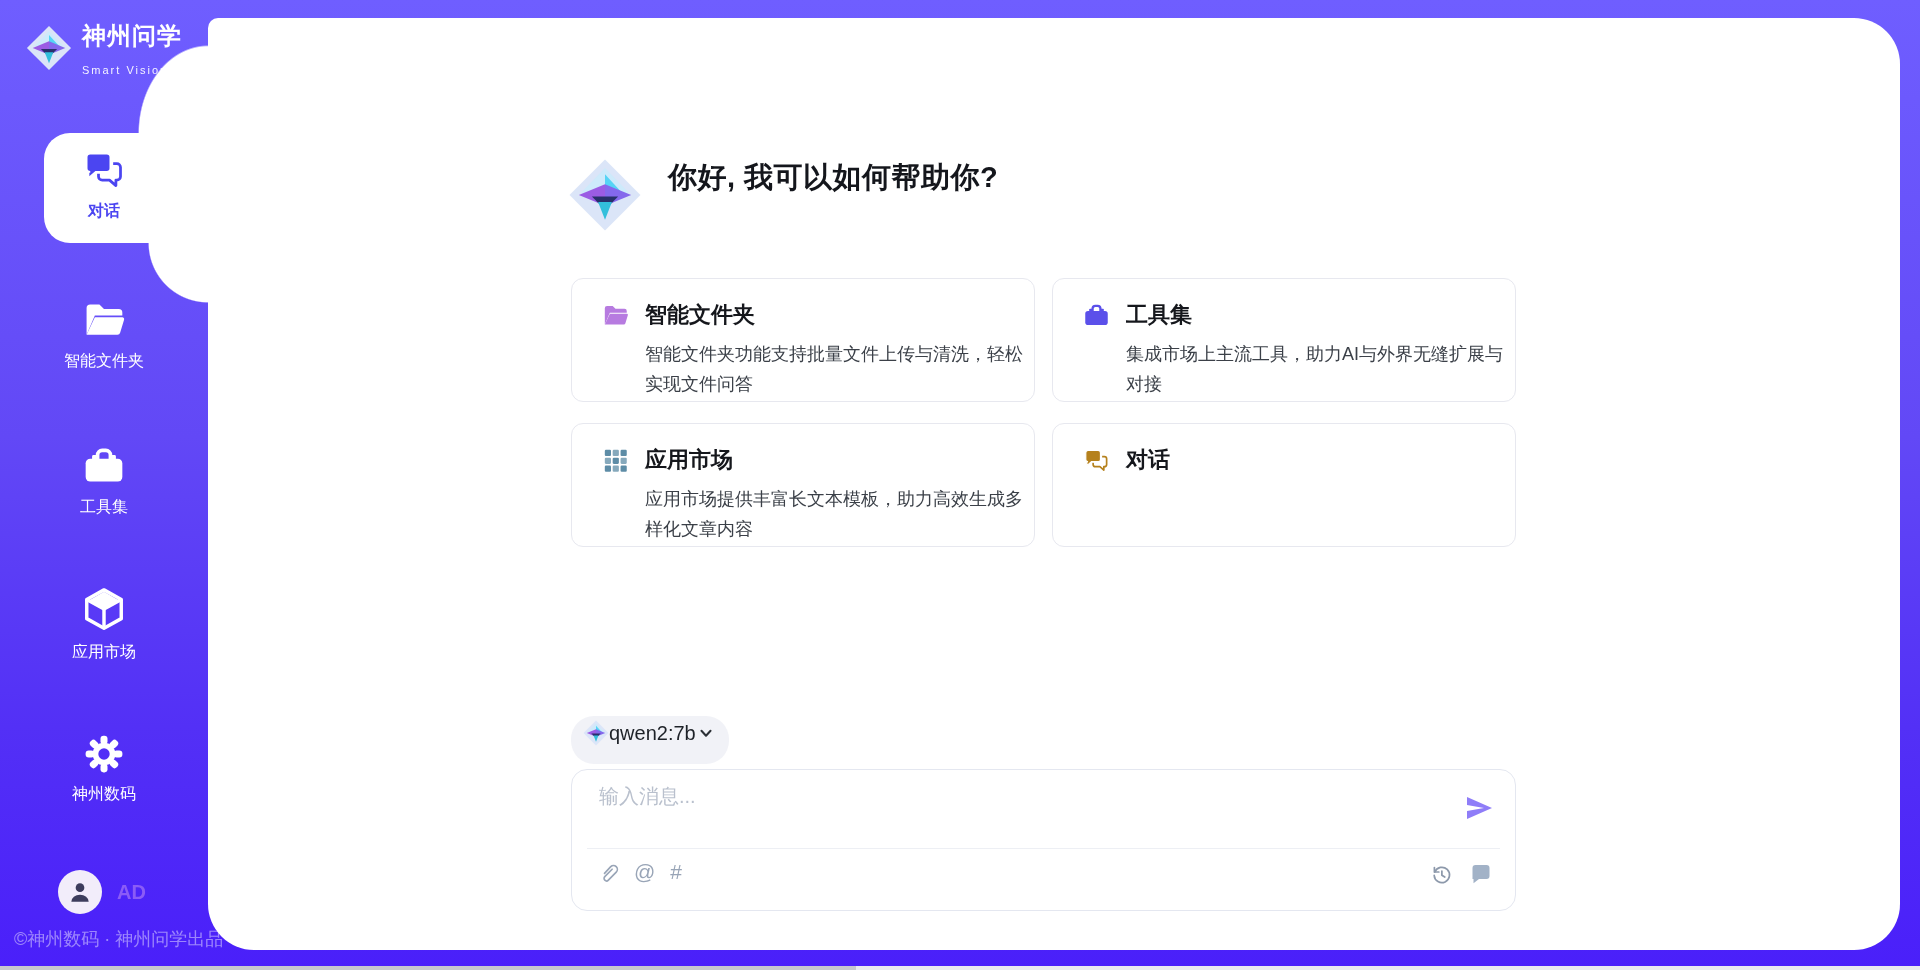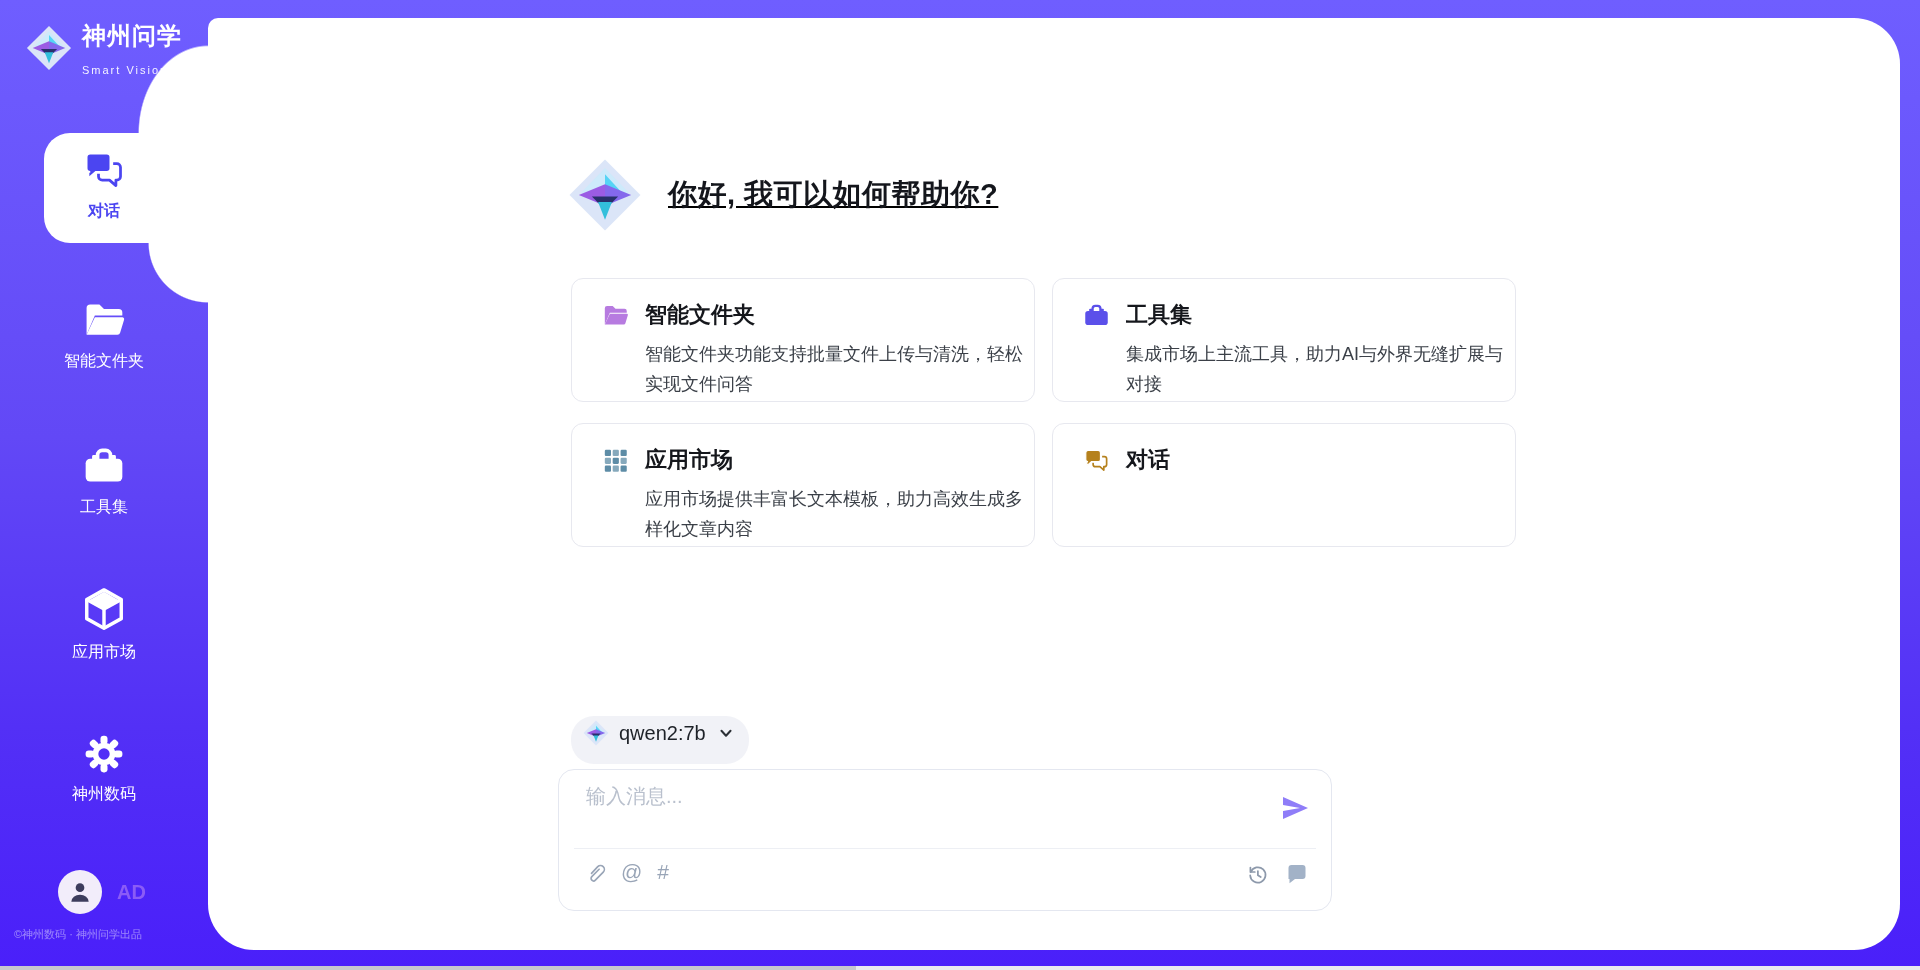--- a/index.html
+++ b/index.html
@@ -32,39 +32,39 @@
   .nav-item { position:absolute; left:0; width:208px; display:flex; flex-direction:column;
     align-items:center; gap:9px; cursor:pointer; color:#fff; }
   .nav-item .nav-label { font-size:16px; }
   .nav-item.active { color:#4b45f1; }
   .nav-item.active .nav-label { font-weight:600; }
 
   .user-row { position:absolute; left:58px; top:870px; display:flex; align-items:center; gap:15px; cursor:pointer; }
   .avatar { width:44px; height:44px; border-radius:50%; background:#f2edfa; display:flex;
     align-items:center; justify-content:center; }
   .user-label { color:#8b5cf6; font-size:20px; font-weight:600; }
-  .sidebar-footer { position:absolute; left:14px; top:927px; color:rgba(255,255,255,.45); font-size:11px; }
-
-  
-  .greeting { position:absolute; left:360px; top:140px; display:flex; align-items:center; gap:26px;text-decoration:underline; }
+  .sidebar-footer { position:absolute; left:14px; top:927px; color:rgba(255,255,255,.45); font-size:18px; }
+
+  
+  .greeting { position:absolute; left:360px; top:140px; display:flex; gap:26px; }
   .greeting-text { font-size:29px; font-weight:800; color:#14161c; letter-spacing:.5px; }
 
   .cards { position:absolute; left:363px; top:260px; width:945px; display:grid;
     grid-template-columns:1fr 1fr; column-gap:17px; row-gap:21px; }
   .card { height:124px; background:#fff; border:1px solid #e7e8ef; border-radius:12px;
     padding:21px 10px 0 30px; cursor:pointer; }
   .card-head { display:flex; align-items:center; gap:16px; }
   .card-title { font-size:22px; font-weight:700; color:#15171c; }
   .card-desc { margin:9px 0 0 43px; font-size:18px; line-height:30px; color:#3b4048; max-width:383px; }
 
   .model-pill { position:absolute; left:363px; top:698px; height:48px; border-radius:23px;
-    background:#f1f2f7; display:flex; align-items:center; gap:10px; padding:0 13px 14px 12px; cursor:pointer; }
+    background:#f1f2f7; display:flex; align-items:center; padding:0 13px 14px 12px; cursor:pointer; }
   .model-label { font-size:20px; color:#1e2228; font-weight:500; }
 
-  .composer { position:absolute; left:350px; top:751px; width:774px; height:142px;
+  .composer { position:absolute; left:363px; top:751px; width:945px; height:142px;
     background:#fff; border:1.5px solid #e4e7f0; border-radius:16px; }
   .composer textarea { position:absolute; left:27px; top:13px; width:860px; height:58px;
     border:none; outline:none; resize:none; background:transparent; font-size:20px; color:#333;
     font-family:"Liberation Sans","DejaVu Sans",sans-serif; }
   .composer textarea::placeholder { color:#b9c0cd; }
   .send-btn { position:absolute; right:21px; top:23px; width:30px; height:30px; cursor:pointer; border:none; background:none; }
   .composer-divider { position:absolute; left:15px; right:15px; top:78px; height:1px; background:#edeff4; }
   .composer-tools { position:absolute; left:25px; top:90px; display:flex; align-items:center; gap:15px; color:#99a5b7; }
   .tool-btn { background:none; border:none; color:#99a5b7; cursor:pointer; display:flex; align-items:center; font-size:21px;
     font-family:"Liberation Sans","DejaVu Sans",sans-serif; }

